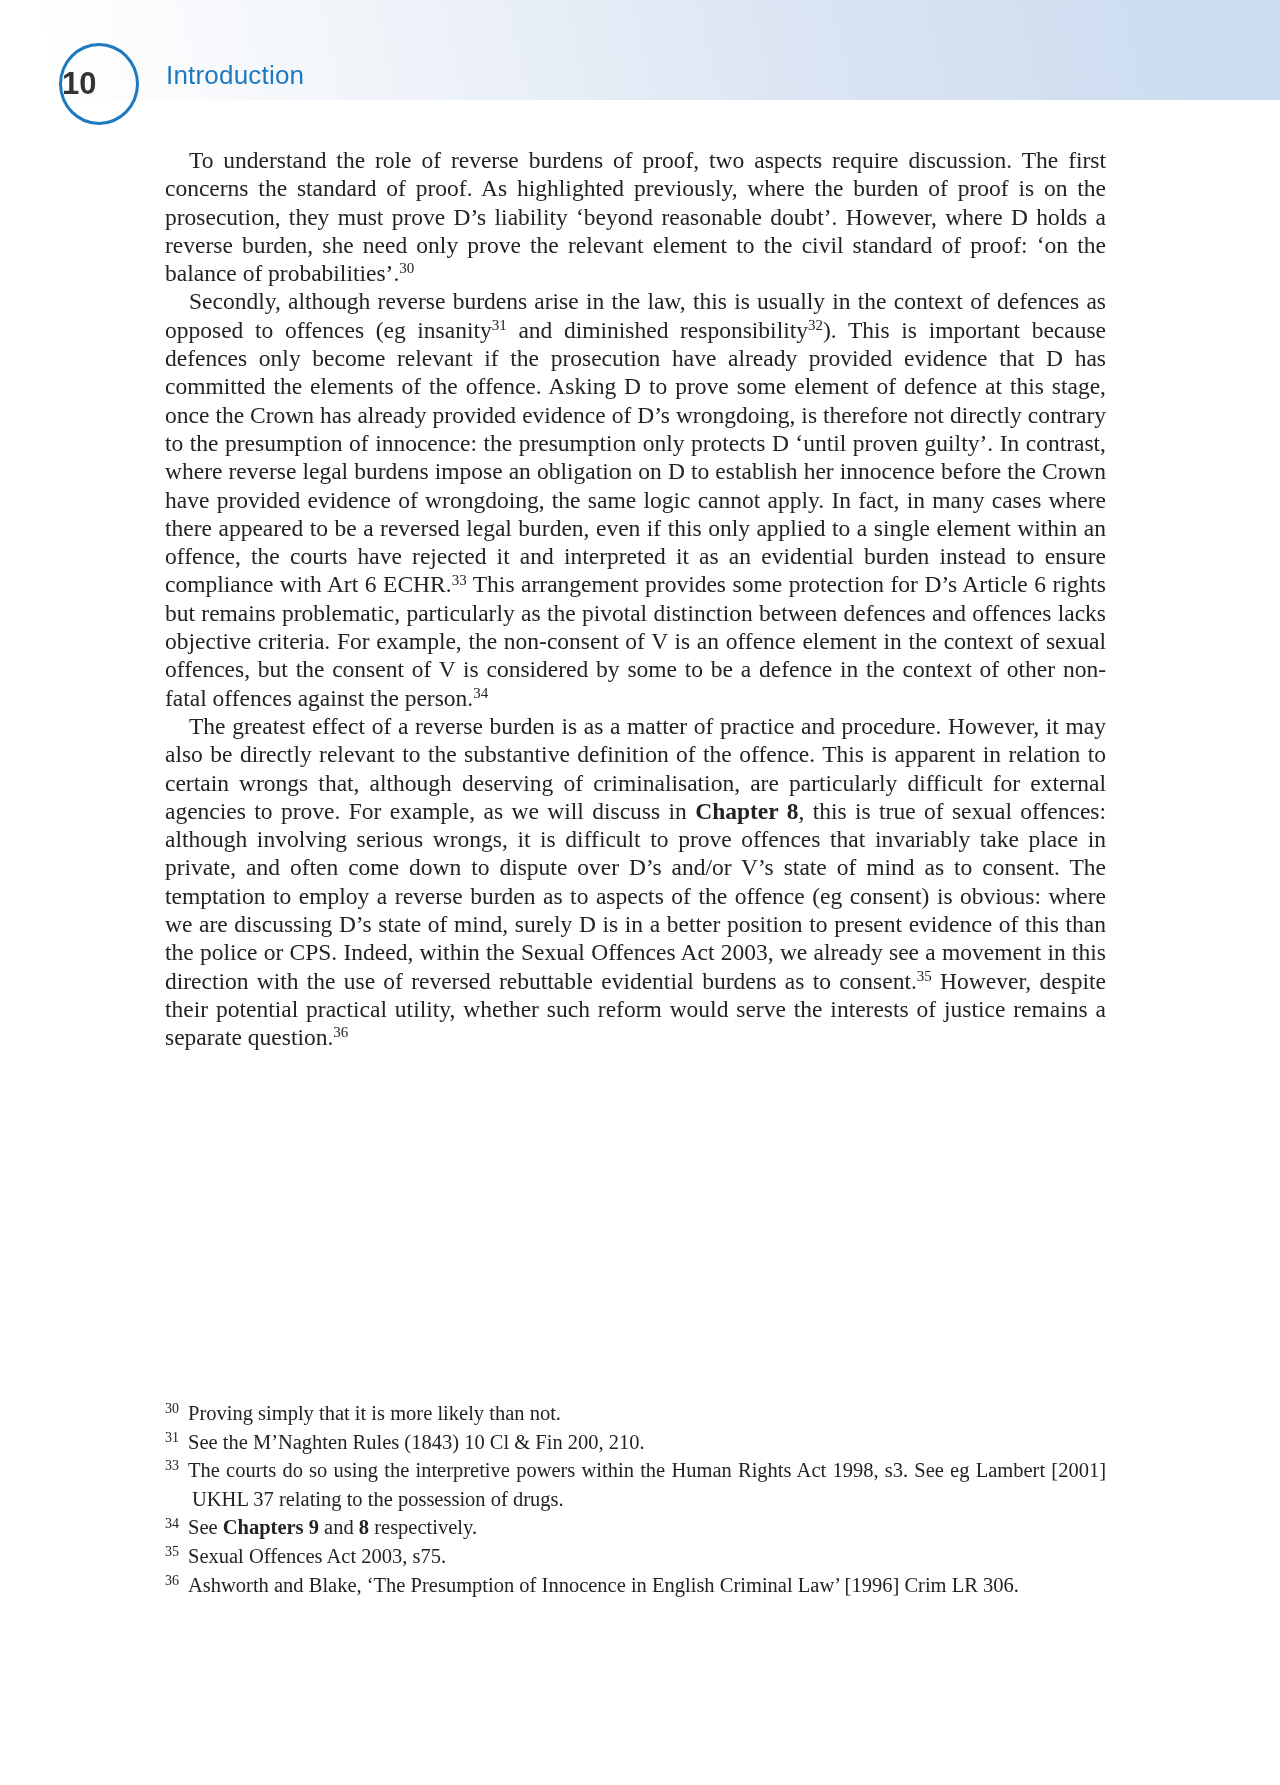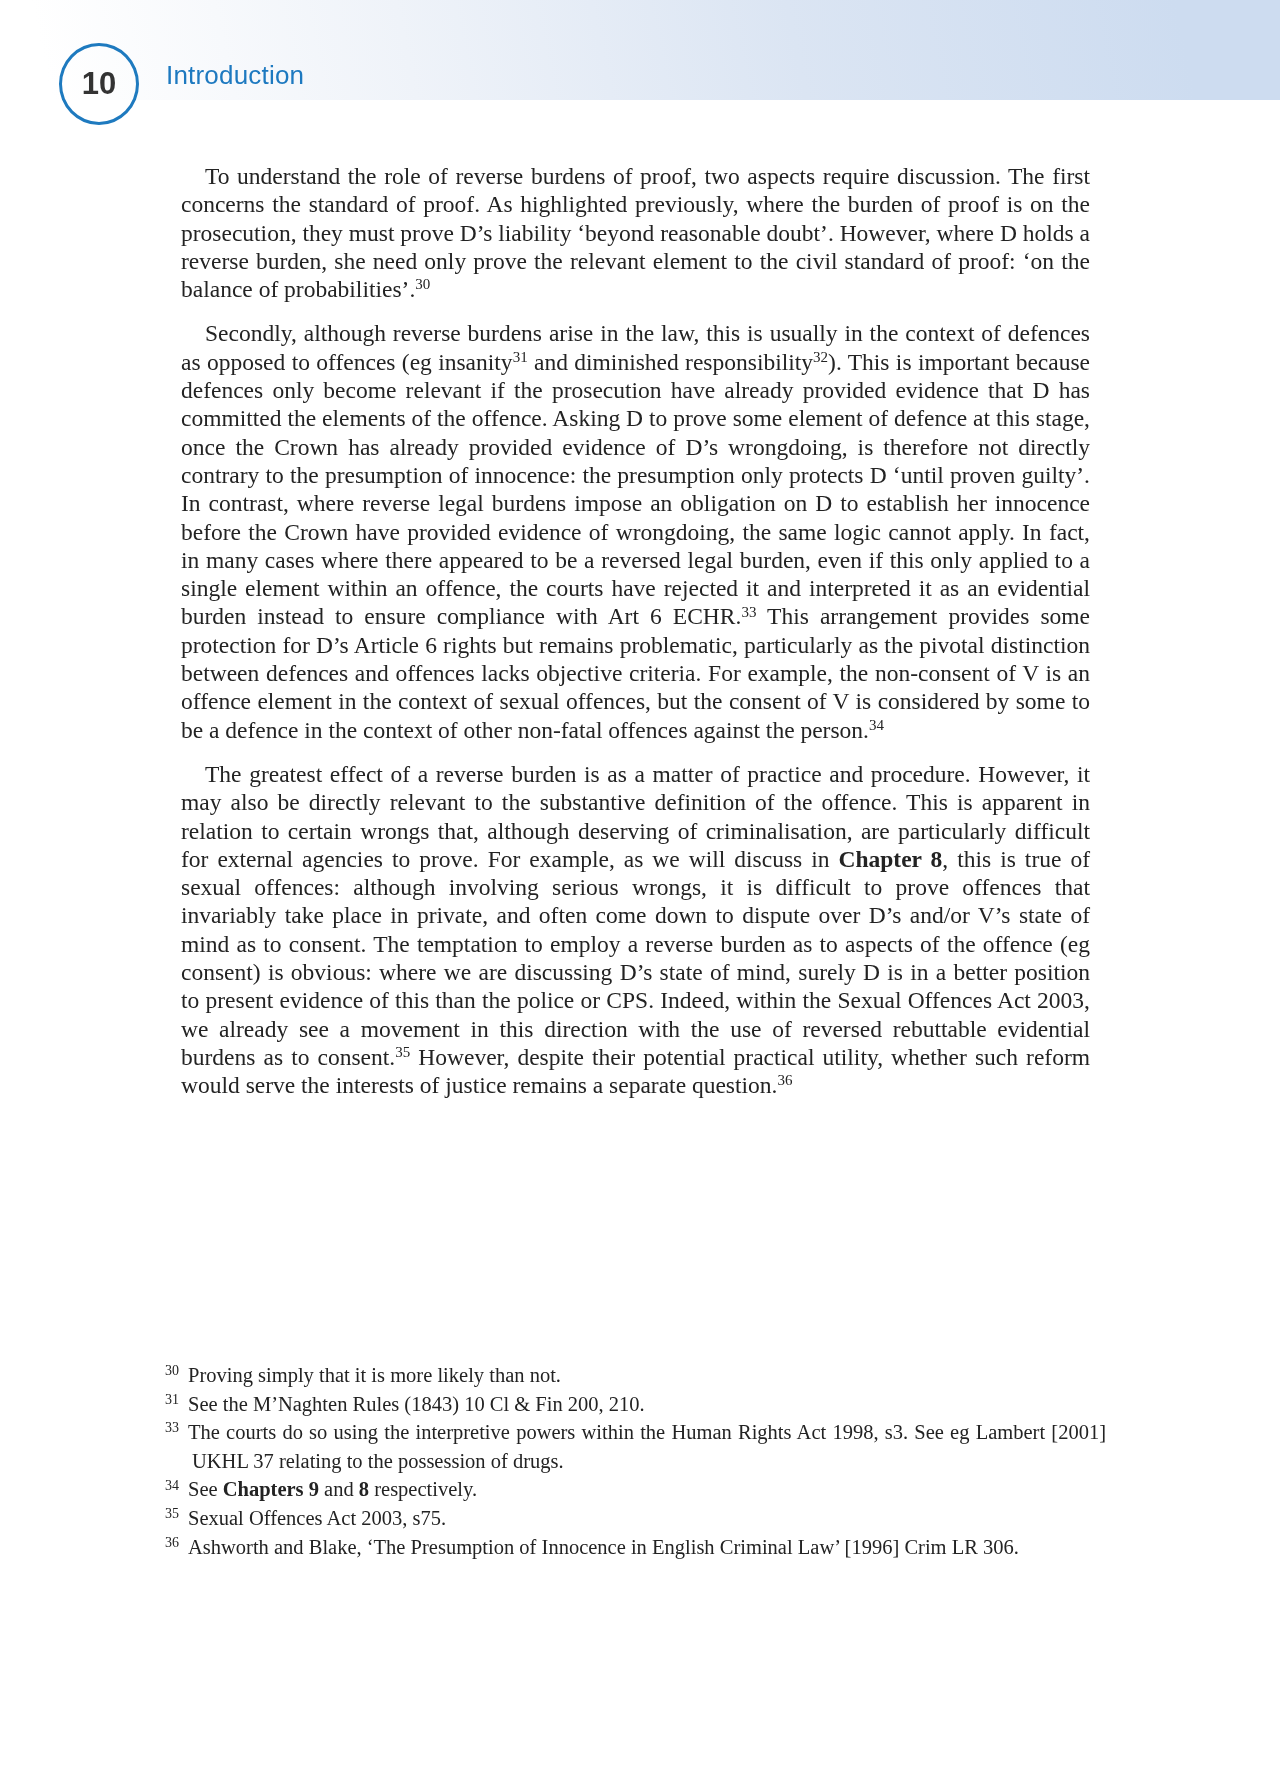--- a/index.html
+++ b/index.html
@@ -7,47 +7,47 @@
   body { height:1785px; position:relative; font-family:"Liberation Serif", serif; color:#222222; }
 
   .header-band {
     position:absolute; left:0; top:0; width:1280px; height:100px;
     background:linear-gradient(78deg, #ffffff 4%, #eff3f9 32%, #dbe5f3 62%, #cddcf0 92%);
   }
 
   .page-circle {
     position:absolute; left:59px; top:43px; width:80px; height:82px;
     border:3px solid #1e7abf; border-radius:50%;
-    display:flex; align-items:center; justify-content:center;
+    display:flex; align-items:center; 
     font-family:"Liberation Sans", sans-serif; font-size:31px; font-weight:700; color:#333333;
     z-index:2;
   }
 
   .section-title {
     position:absolute; left:166px; top:60px;
     font-family:"Liberation Sans", sans-serif; font-size:26px; font-weight:500;
     color:#1d79c0; letter-spacing:0.2px;
   }
 
   .body-text {
     position:absolute; left:165px; top:146px; width:941px;
     font-size:23.5px; line-height:28.3px; text-align:justify;
     color:#232323;
   }
-  .para { text-indent:24px; margin:16px; }
+  .para { text-indent:24px; margin:0; }
 
   .seg-b { font-weight:bold; }
   .seg-i { }
 
   sup.fn-ref {
     font-size:15px; line-height:0; position:relative; top:1px; vertical-align:super;
   }
 
   .footnotes {
-    position:absolute; left:165px; top:1361px; width:941px;
+    position:absolute; left:165px; top:1399px; width:941px;
     font-size:20.5px; line-height:28.6px; text-align:justify; color:#232323;
   }
   .footnote { padding-left:27px; text-indent:-27px; }
   sup.fn-num {
     font-size:14px; line-height:0; position:relative; top:1px; vertical-align:super;
     margin-right:9px;
   }
 </style>
 </head>
 <body>

